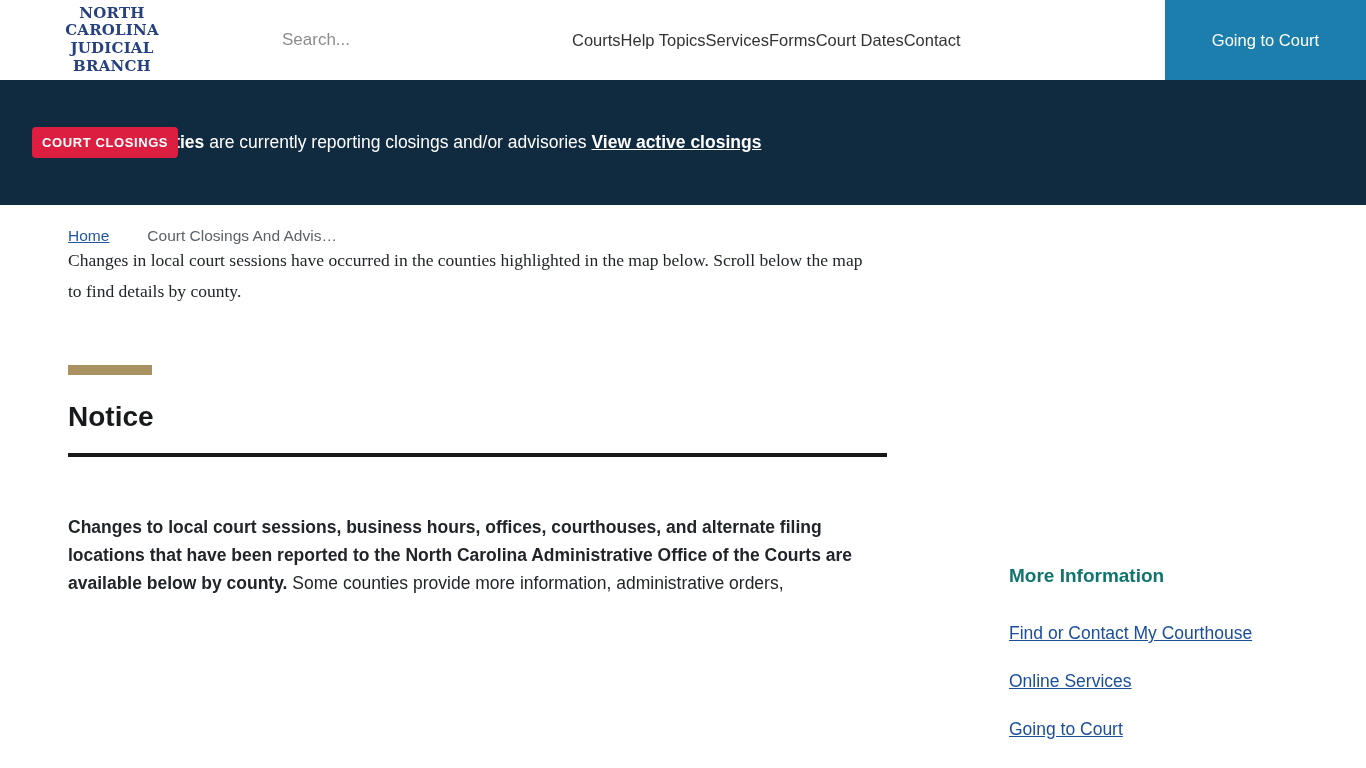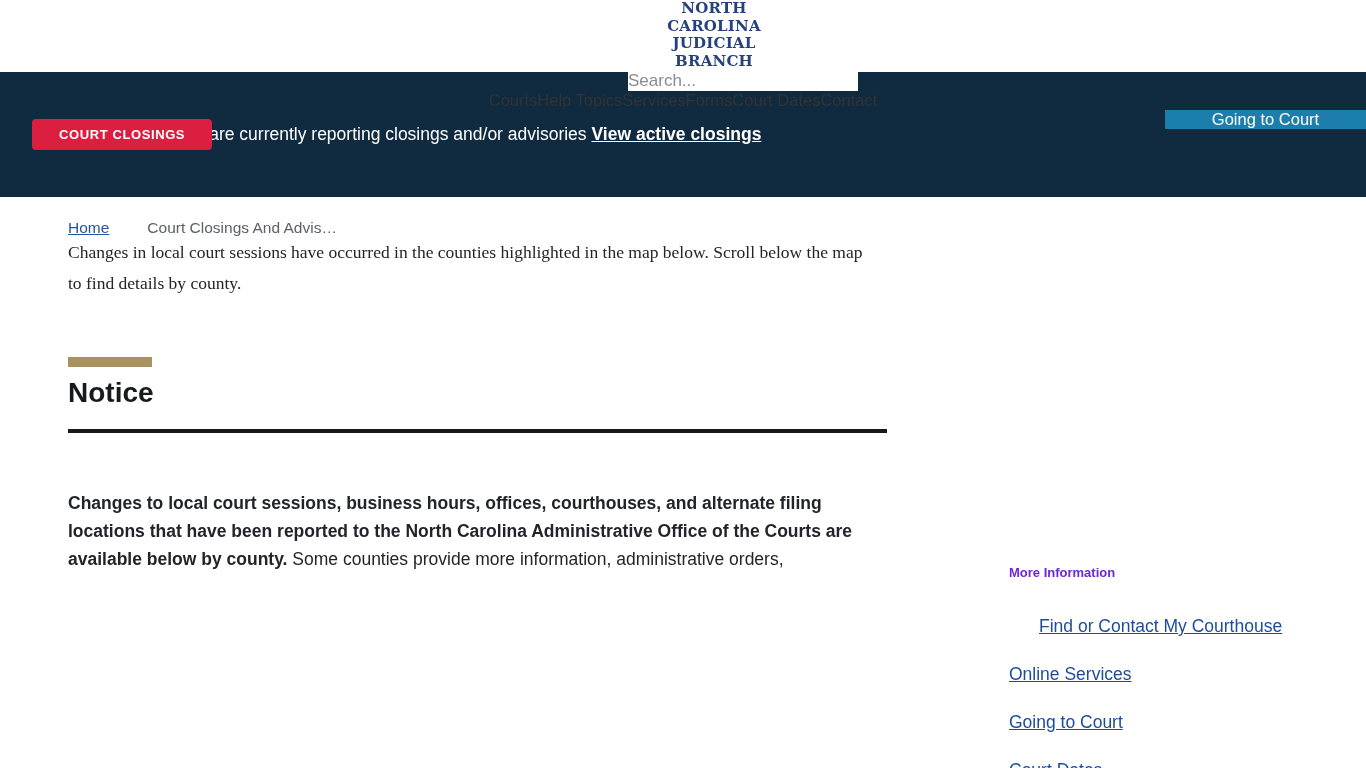--- a/index.html
+++ b/index.html
@@ -1,53 +1,53 @@
 <!DOCTYPE html>
 <html><head>
 <meta charset="utf-8">
 <style>
   * { margin: 0; padding: 0; box-sizing: border-box; }
   html, body { width: 1366px; height: 768px; overflow: hidden; background: #ffffff; }
   body { font-family: "Liberation Sans", sans-serif; color: #212529; position: relative; }
 
   
   .header {
-    height: 72px; background: #ffffff; display: flex; align-items: center;
-    position: relative; z-index: 2; flex-direction: column;
+    height: 80px; background: #ffffff; display: flex; align-items: center;
+    position: relative; z-index: 2;
   }
   .logo {
     margin-left: 62px; width: 100px; text-align: center;
     font-family: "DejaVu Serif", "Liberation Serif", serif;
     font-weight: bold; font-size: 15px; line-height: 1.18;
     color: #26417E; letter-spacing: 0.2px; cursor: pointer;
   }
   .search-wrap { margin-left: 120px; width: 230px; }
   .search-input {
     border: none; outline: none; font-size: 17px; width: 100%;
     font-family: "Liberation Sans", sans-serif; color: #333;
   }
   .search-input::placeholder { color: #8c8c8c; opacity: 1; }
   .main-nav {
-    display: flex; align-items: center; 
+    display: flex; align-items: center; margin-left: 60px;
     font-size: 16.5px; color: #333333;
   }
   .main-nav .nav-item { cursor: pointer; white-space: nowrap; }
   .cta-button {
     margin-left: auto; width: 201px; height: 80px;
     display: flex; align-items: center; justify-content: center;
     color: #ffffff; font-size: 16.5px; cursor: pointer;
   }
 
   
   .alert-banner {
     height: 125px; display: flex; align-items: center; position: relative;
   }
   .closings-badge {
     margin-left: 32px; color: #ffffff; font-size: 13px; font-weight: bold;
-    letter-spacing: 0.6px; padding: 8px 27px; border-radius: 4px;
+    letter-spacing: 0.6px; padding: 8px 10px; border-radius: 4px;
     cursor: pointer; position: relative; z-index: 2; white-space: nowrap;
   }
   .banner-message {
     position: absolute; left: 0; right: 0; text-align: left;
     color: #ffffff; font-size: 17.5px; padding-left: 108px;
   }
   .banner-count { font-weight: bold; font-style: italic; }
   .banner-count-suffix { font-weight: bold; }
   .banner-link {
     color: #ffffff; font-weight: bold; text-decoration: underline; cursor: pointer;
@@ -70,34 +70,34 @@
     color: #17191b;
   }
   .intro {
     font-size: 17.5px; line-height: 31px;
     max-width: 800px; color: #212529; font-family: Liberation Serif, serif;
   }
 
   .gold-bar { margin-top: 58px; width: 84px; height: 10px; }
 
   .notice-heading {
-    margin-top: 10px; font-size: 28px; font-weight: bold; color: #17191b;
+    margin-top: 26px; font-size: 28px; font-weight: bold; color: #17191b;
   }
   .notice-rule {
     margin-top: 20px; width: 819px; height: 4px; background: #17191b;
   }
   .notice-paragraph {
     margin-top: 56px; width: 822px; font-size: 17.5px; line-height: 28px;
     color: #212529;
   }
   .notice-paragraph .bold { font-weight: bold; }
 
   
   .sidebar { position: absolute; left: 1009px; top: 565px; width: 300px; }
-  .sidebar-heading { font-size: 13px; font-weight: bold; color: #6d28d9; }
+  .sidebar-heading { font-size: 19px; font-weight: bold; color: #0f766e; }
   .sidebar-links { list-style: none; margin-top: 36px; }
   .sidebar-links li { margin-bottom: 27px; }
   .sidebar-link {
     font-size: 17.5px; color: #1A4E9C; text-decoration: underline; cursor: pointer;
   }
 </style>
 </head>
 <body>
 
 <div class="header">
@@ -148,18 +148,18 @@
   <div class="notice-rule"></div>
 
   <p class="notice-paragraph"><span class="bold">Changes to local court sessions, business hours, offices, courthouses, and alternate filing locations that have been reported to the North Carolina Administrative Office of the Courts are available below by county.</span>
     <span>Some counties provide more information, administrative orders,</span></p>
 
 </div>
 
 <aside class="sidebar">
   <div class="sidebar-heading">More Information</div>
   <ul class="sidebar-links">
-    <li><a class="sidebar-link" style="color: rgb(26, 78, 156); margin-left: 30px;">Find or Contact My Courthouse</a></li>
+    <li><a class="sidebar-link" style="color: rgb(26, 78, 156);">Find or Contact My Courthouse</a></li>
     <li><a class="sidebar-link" style="color: rgb(26, 78, 156);">Online Services</a></li>
     <li><a class="sidebar-link" style="color: rgb(26, 78, 156);">Going to Court</a></li>
     <li><a class="sidebar-link" style="color: rgb(26, 78, 156);">Court Dates</a></li>
   </ul>
 </aside>
 
 </body></html>

